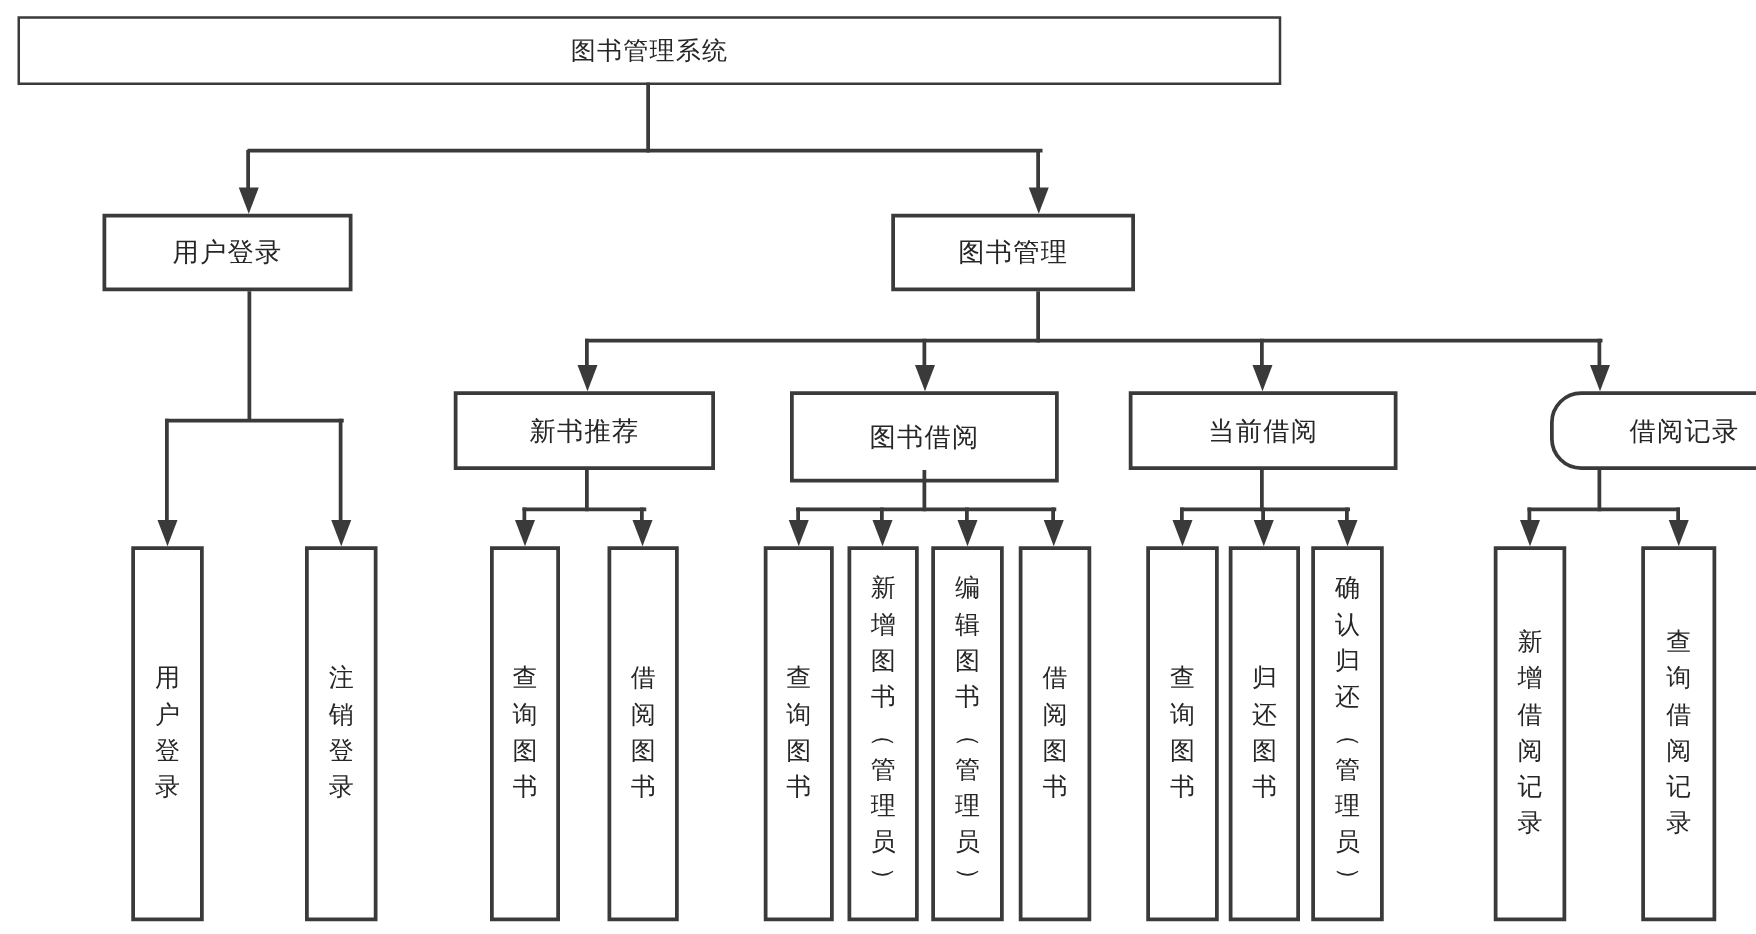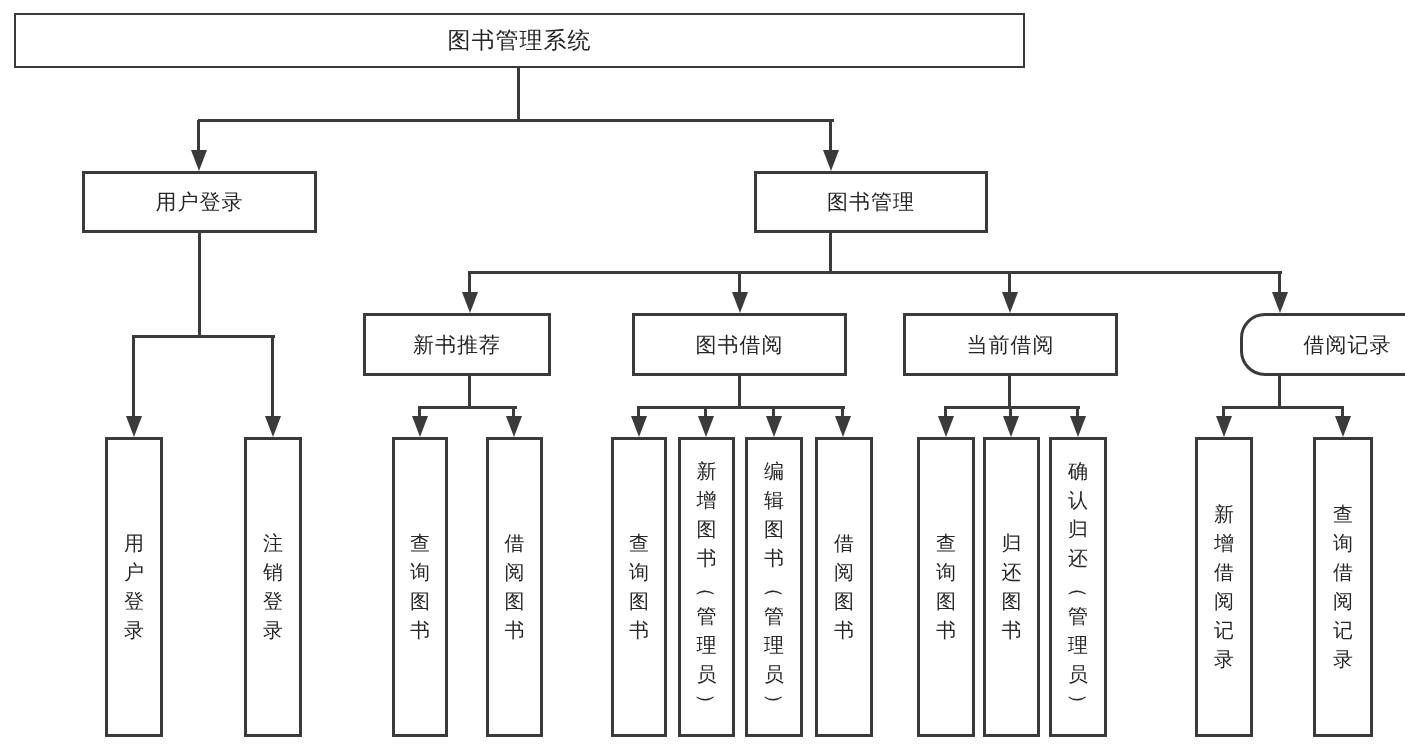--- a/index.html
+++ b/index.html
@@ -22,21 +22,21 @@
     box-sizing:border-box;
     background:#fff;
     border:3px solid var(--line);
     display:flex;
     align-items:center;
     justify-content:center;
     font-size:21px;
     letter-spacing:1px;
     color:var(--text);
   }
-  .node.root{border-width:2px;font-size:23px;}
+  .node.root{border-width:2px;font-size:20px;}
   .leaf{
     flex-direction:column;
     letter-spacing:0;
   }
   .vchar{
     display:block;
     width:100%;
     height:29px;
     line-height:29px;
     text-align:center;
@@ -61,25 +61,25 @@
     white-space:nowrap;
   }
 </style>
 </head>
 <body>
 
 <div class="canvas">
 
   <div class="node root" style="left:14px;top:13px;width:1011px;height:55px;">图书管理系统</div>
 
-  <div class="node" style="left:82px;top:171px;width:235px;height:62px;">用户登录</div>
-  <div class="node" style="left:754px;top:171px;width:234px;height:62px;">图书管理</div>
-
-  <div class="node" style="left:363px;top:313px;width:188px;height:63px;">新书推荐</div>
-  <div class="node" style="left:632px;top:313px;width:215px;height:63px;text-align:right;">图书借阅</div>
+  <div class="node" style="left:82px;top:171px;width:200px;height:62px;">用户登录</div>
+  <div class="node" style="left:713px;top:171px;width:195px;height:62px;">图书管理</div>
+
+  <div class="node" style="left:363px;top:313px;width:209px;height:63px;">新书推荐</div>
+  <div class="node" style="left:632px;top:313px;width:215px;height:73px;text-align:right;">图书借阅</div>
   <div class="node" style="left:903px;top:313px;width:215px;height:63px;font-family:Liberation Serif, serif;">当前借阅</div>
   <div class="node" style="left:1240px;top:313px;width:215px;height:63px;border-radius:25px;">借阅记录</div>
 
   <div class="node leaf" style="left:105px;top:437px;width:58px;height:300px;">
       <span class="vchar">用</span>
       <span class="vchar">户</span>
       <span class="vchar">登</span>
       <span class="vchar">录</span>
     </div>
   <div class="node leaf" style="left:244px;top:437px;width:58px;height:300px;">

